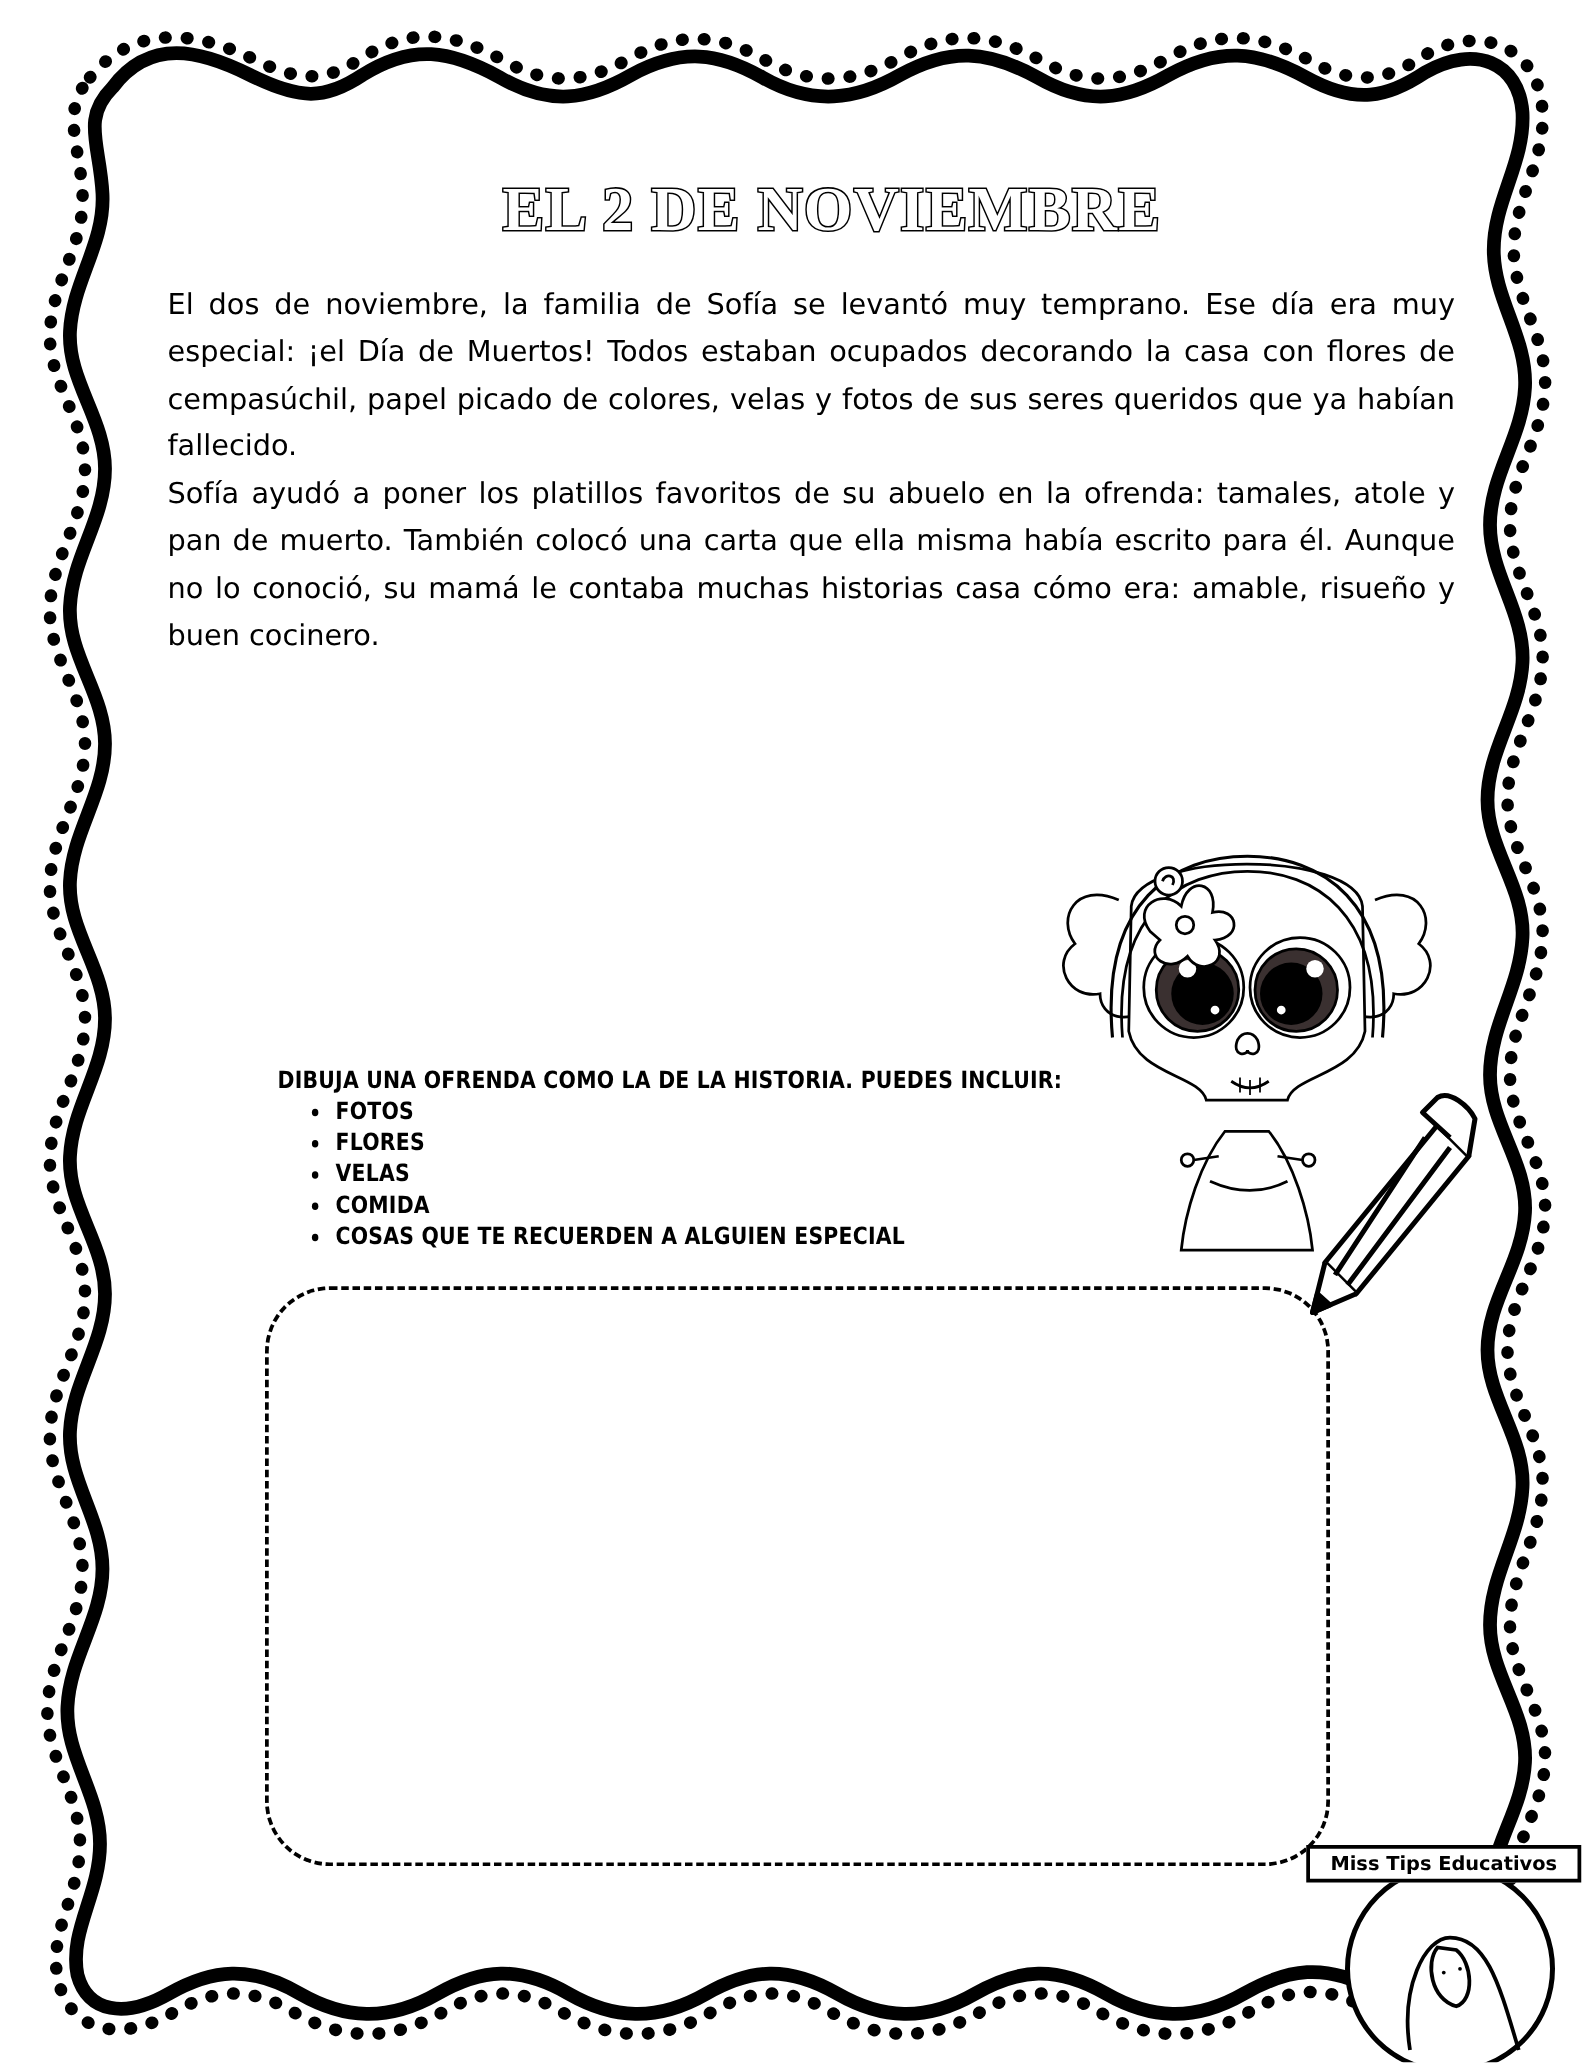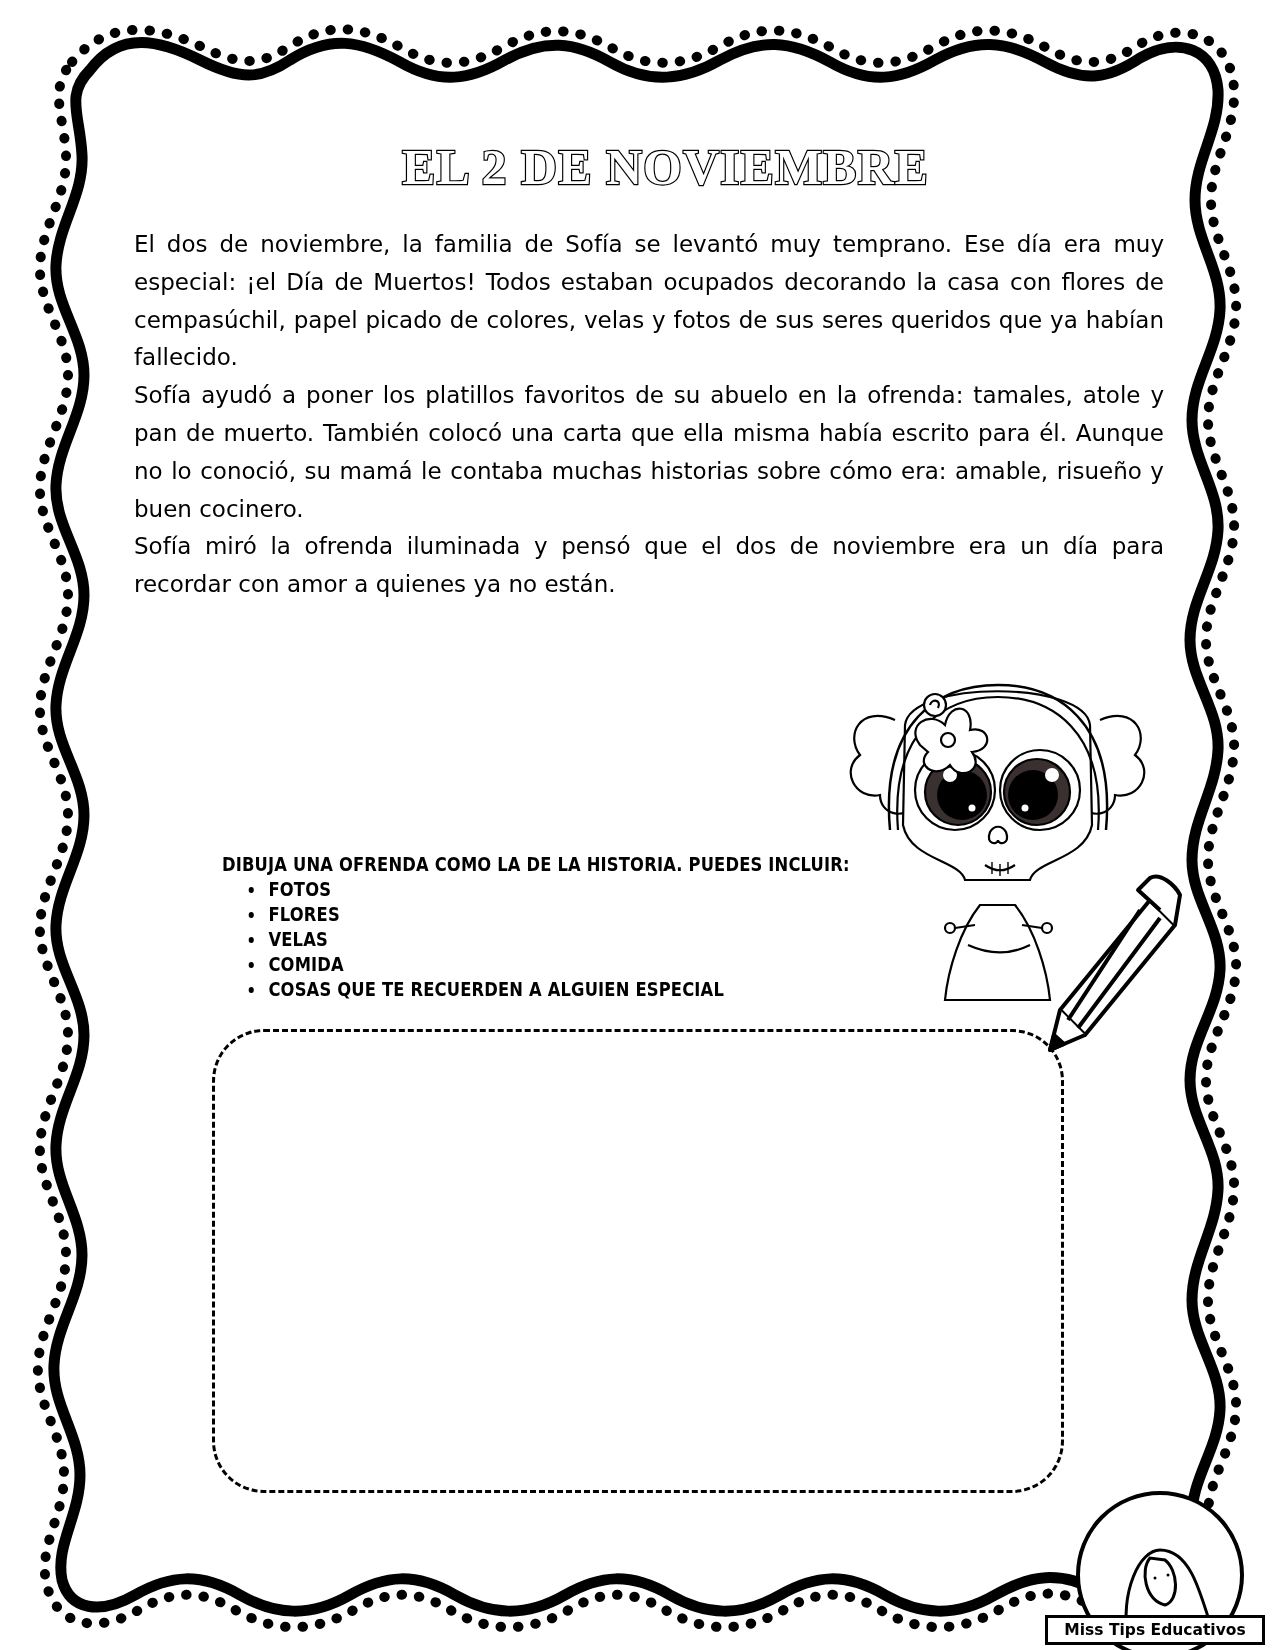--- a/index.html
+++ b/index.html
@@ -20,21 +20,21 @@
     font-size:19px; line-height:25px; letter-spacing:0.2px; transform:scaleX(0.86); transform-origin:left top;
   }
   .instructions ul { margin:0; padding:0 0 0 50px; }
   .instructions li { list-style:disc; padding-left:4px; }
   .draw-box {
     position:absolute; left:212px; top:1029px; width:846px; height:458px;
     border:3px dashed #000; border-radius:52px;
   }
   #art-svg { position:absolute; left:0; top:0; width:1275px; height:1650px; pointer-events:none; }
   .logo-label {
-    position:absolute; left:1045px; top:1615px; width:220px; height:30px; background:#fff;
+    position:absolute; left:1045px; top:1476px; width:220px; height:30px; background:#fff;
     border:3px solid #000; box-sizing:border-box; text-align:center;
     font-family:"DejaVu Sans", sans-serif; font-weight:bold; font-size:15.5px; line-height:24px;
   }
 </style>
 </head>
 <body>
 
 <svg id="border-svg" viewBox="0 0 1275 1650">
   <path fill="none" stroke="#000" stroke-width="11" stroke-linecap="round" d="M90,70 C120,30 160,40 200,60 C240,80 260,80 290,60 C330,35 360,40 400,62 C440,85 470,80 505,60 C545,38 575,42 610,62 C650,85 685,80 720,60 C760,38 790,40 830,62 C870,85 900,80 935,60 C975,38 1005,40 1045,62 C1085,84 1110,78 1140,58 C1180,35 1215,50 1218,90
     C1220,130 1195,160 1195,200 C1195,240 1222,270 1220,310 C1218,350 1192,380 1192,420 C1192,460 1220,490 1218,530 C1216,570 1190,600 1190,640 C1190,680 1220,710 1218,750 C1216,790 1192,820 1192,860 C1192,900 1222,930 1220,970 C1218,1010 1190,1040 1190,1080 C1190,1120 1220,1150 1218,1190 C1216,1230 1192,1260 1192,1300 C1192,1340 1222,1370 1220,1410 C1218,1450 1190,1480 1192,1520 C1194,1560 1215,1580 1190,1600
@@ -43,22 +43,21 @@
   <path fill="none" stroke="#000" stroke-width="10" stroke-linecap="round" stroke-dasharray="0.5 17" d="M72,62 C108,18 158,26 200,46 C240,66 260,66 290,46 C330,21 362,26 402,48 C440,70 470,66 505,46 C545,24 577,28 612,48 C650,70 685,66 720,46 C760,24 792,26 832,48 C870,70 900,66 935,46 C975,24 1007,26 1047,48 C1085,70 1110,64 1140,44 C1185,18 1232,38 1234,90
     C1236,130 1211,160 1211,200 C1211,240 1238,270 1236,310 C1234,350 1208,380 1208,420 C1208,460 1236,490 1234,530 C1232,570 1206,600 1206,640 C1206,680 1236,710 1234,750 C1232,790 1208,820 1208,860 C1208,900 1238,930 1236,970 C1234,1010 1206,1040 1206,1080 C1206,1120 1236,1150 1234,1190 C1232,1230 1208,1260 1208,1300 C1208,1340 1238,1370 1236,1410 C1234,1450 1206,1480 1208,1520 C1210,1565 1232,1590 1200,1614
     C1162,1642 1128,1626 1096,1608 C1058,1586 1030,1591 997,1611 C955,1634 918,1631 882,1611 C845,1588 815,1591 782,1611 C740,1634 703,1631 667,1611 C630,1588 600,1591 567,1611 C525,1634 488,1631 452,1611 C415,1588 385,1591 352,1611 C310,1634 273,1631 237,1611 C200,1588 170,1591 137,1611 C96,1634 55,1626 46,1582
     C39,1545 64,1515 64,1475 C64,1435 36,1405 38,1365 C40,1325 66,1295 66,1255 C66,1215 38,1185 40,1145 C42,1105 68,1075 68,1035 C68,995 38,965 40,925 C42,885 68,855 68,815 C68,775 38,745 40,705 C42,665 68,635 68,595 C68,555 38,525 40,485 C42,445 68,415 68,375 C68,335 38,305 40,265 C42,225 68,195 66,155 C64,115 48,90 72,62 Z"></path>
 </svg>
 
 <div class="title">EL 2 DE NOVIEMBRE</div>
 
 <div class="story">
   <p class="para">El dos de noviembre, la familia de Sofía se levantó muy temprano. Ese día era muy especial: ¡el Día de Muertos! Todos estaban ocupados decorando la casa con flores de cempasúchil, papel picado de colores, velas y fotos de sus seres queridos que ya habían fallecido.</p>
-  <p class="para">Sofía ayudó a poner los platillos favoritos de su abuelo en la ofrenda: tamales, atole y pan de muerto. También colocó una carta que ella misma había escrito para él. Aunque no lo conoció, su mamá le contaba muchas historias sobre cómo era: amable, risueño y buen cocinero.</p>
-  <p class="para">Sofía miró la ofrenda iluminada y pensó que el dos de noviembre era un día para recordar con amor a quienes ya no están.</p>
+  <p class="para">Sofía ayudó a poner los platillos favoritos de su abuelo en la ofrenda: tamales, atole y pan de muerto. También colocó una carta que ella misma había escrito para él. Aunque no lo conoció, su mamá le contaba muchas historias casa cómo era: amable, risueño y buen cocinero.</p>
 </div>
 
 <div class="instructions">
   <div>DIBUJA UNA OFRENDA COMO LA DE LA HISTORIA. PUEDES INCLUIR:</div>
   <ul>
     <li>FOTOS</li>
     <li>FLORES</li>
     <li>VELAS</li>
     <li>COMIDA</li>
     <li>COSAS QUE TE RECUERDEN A ALGUIEN ESPECIAL</li>

